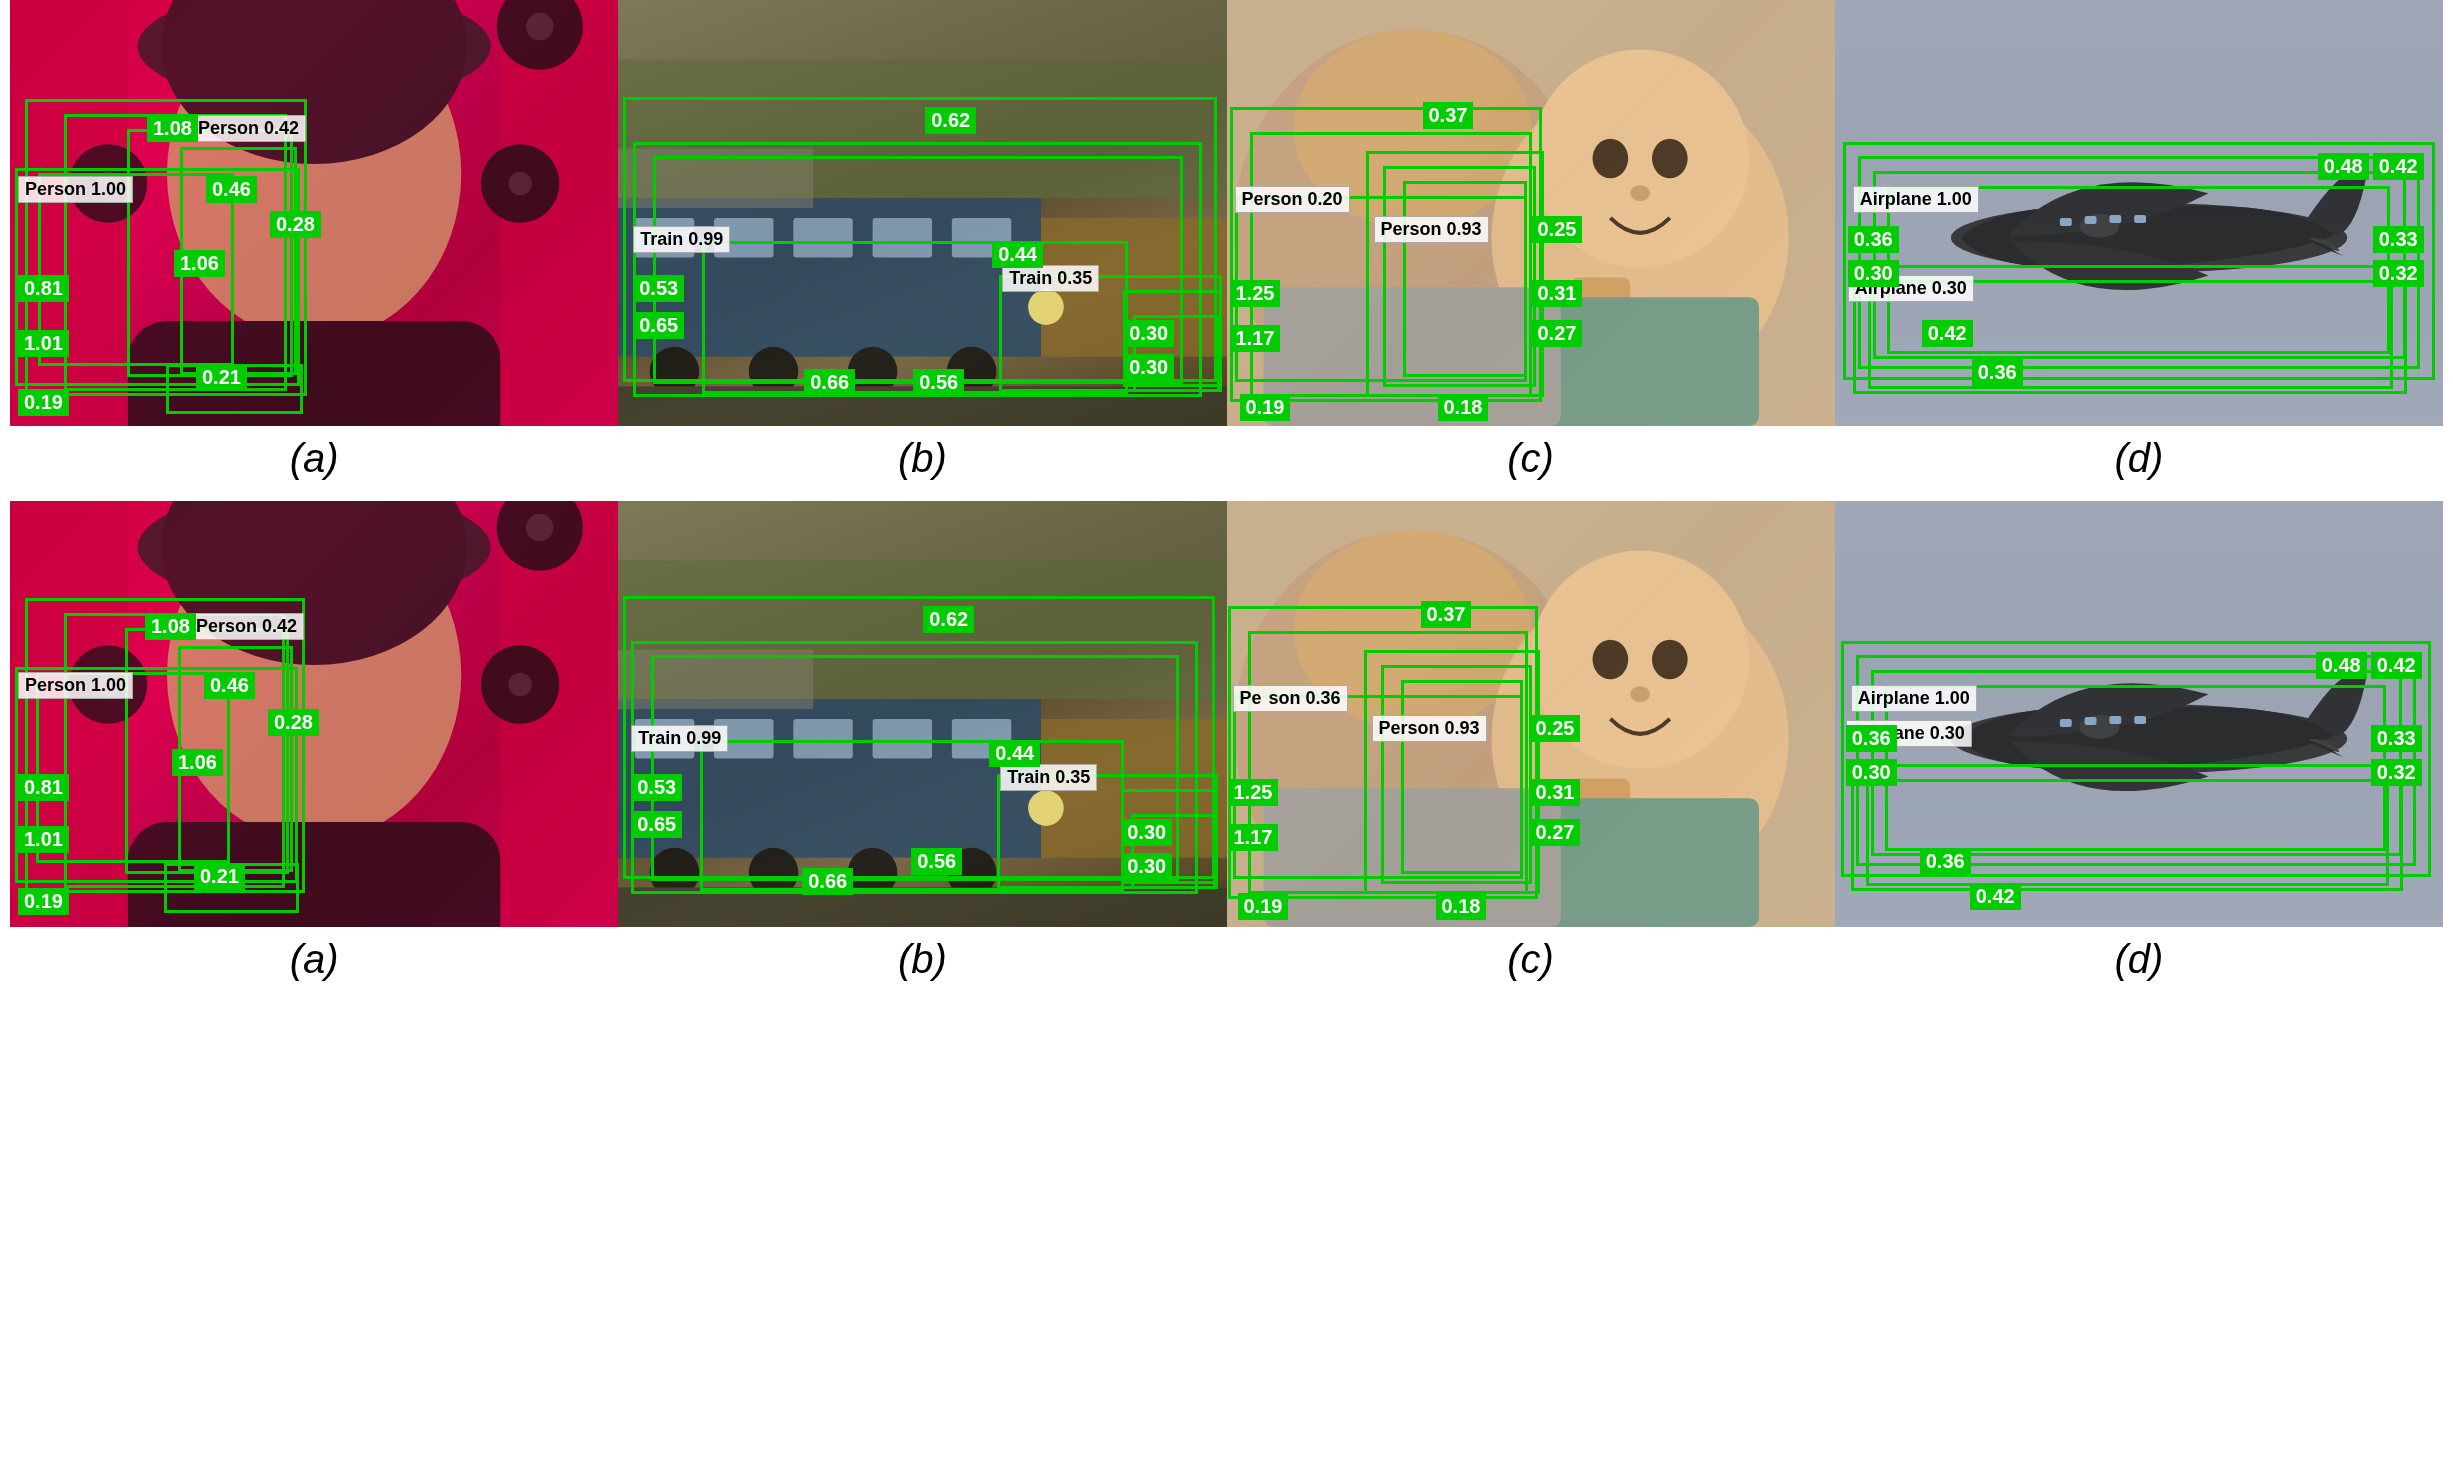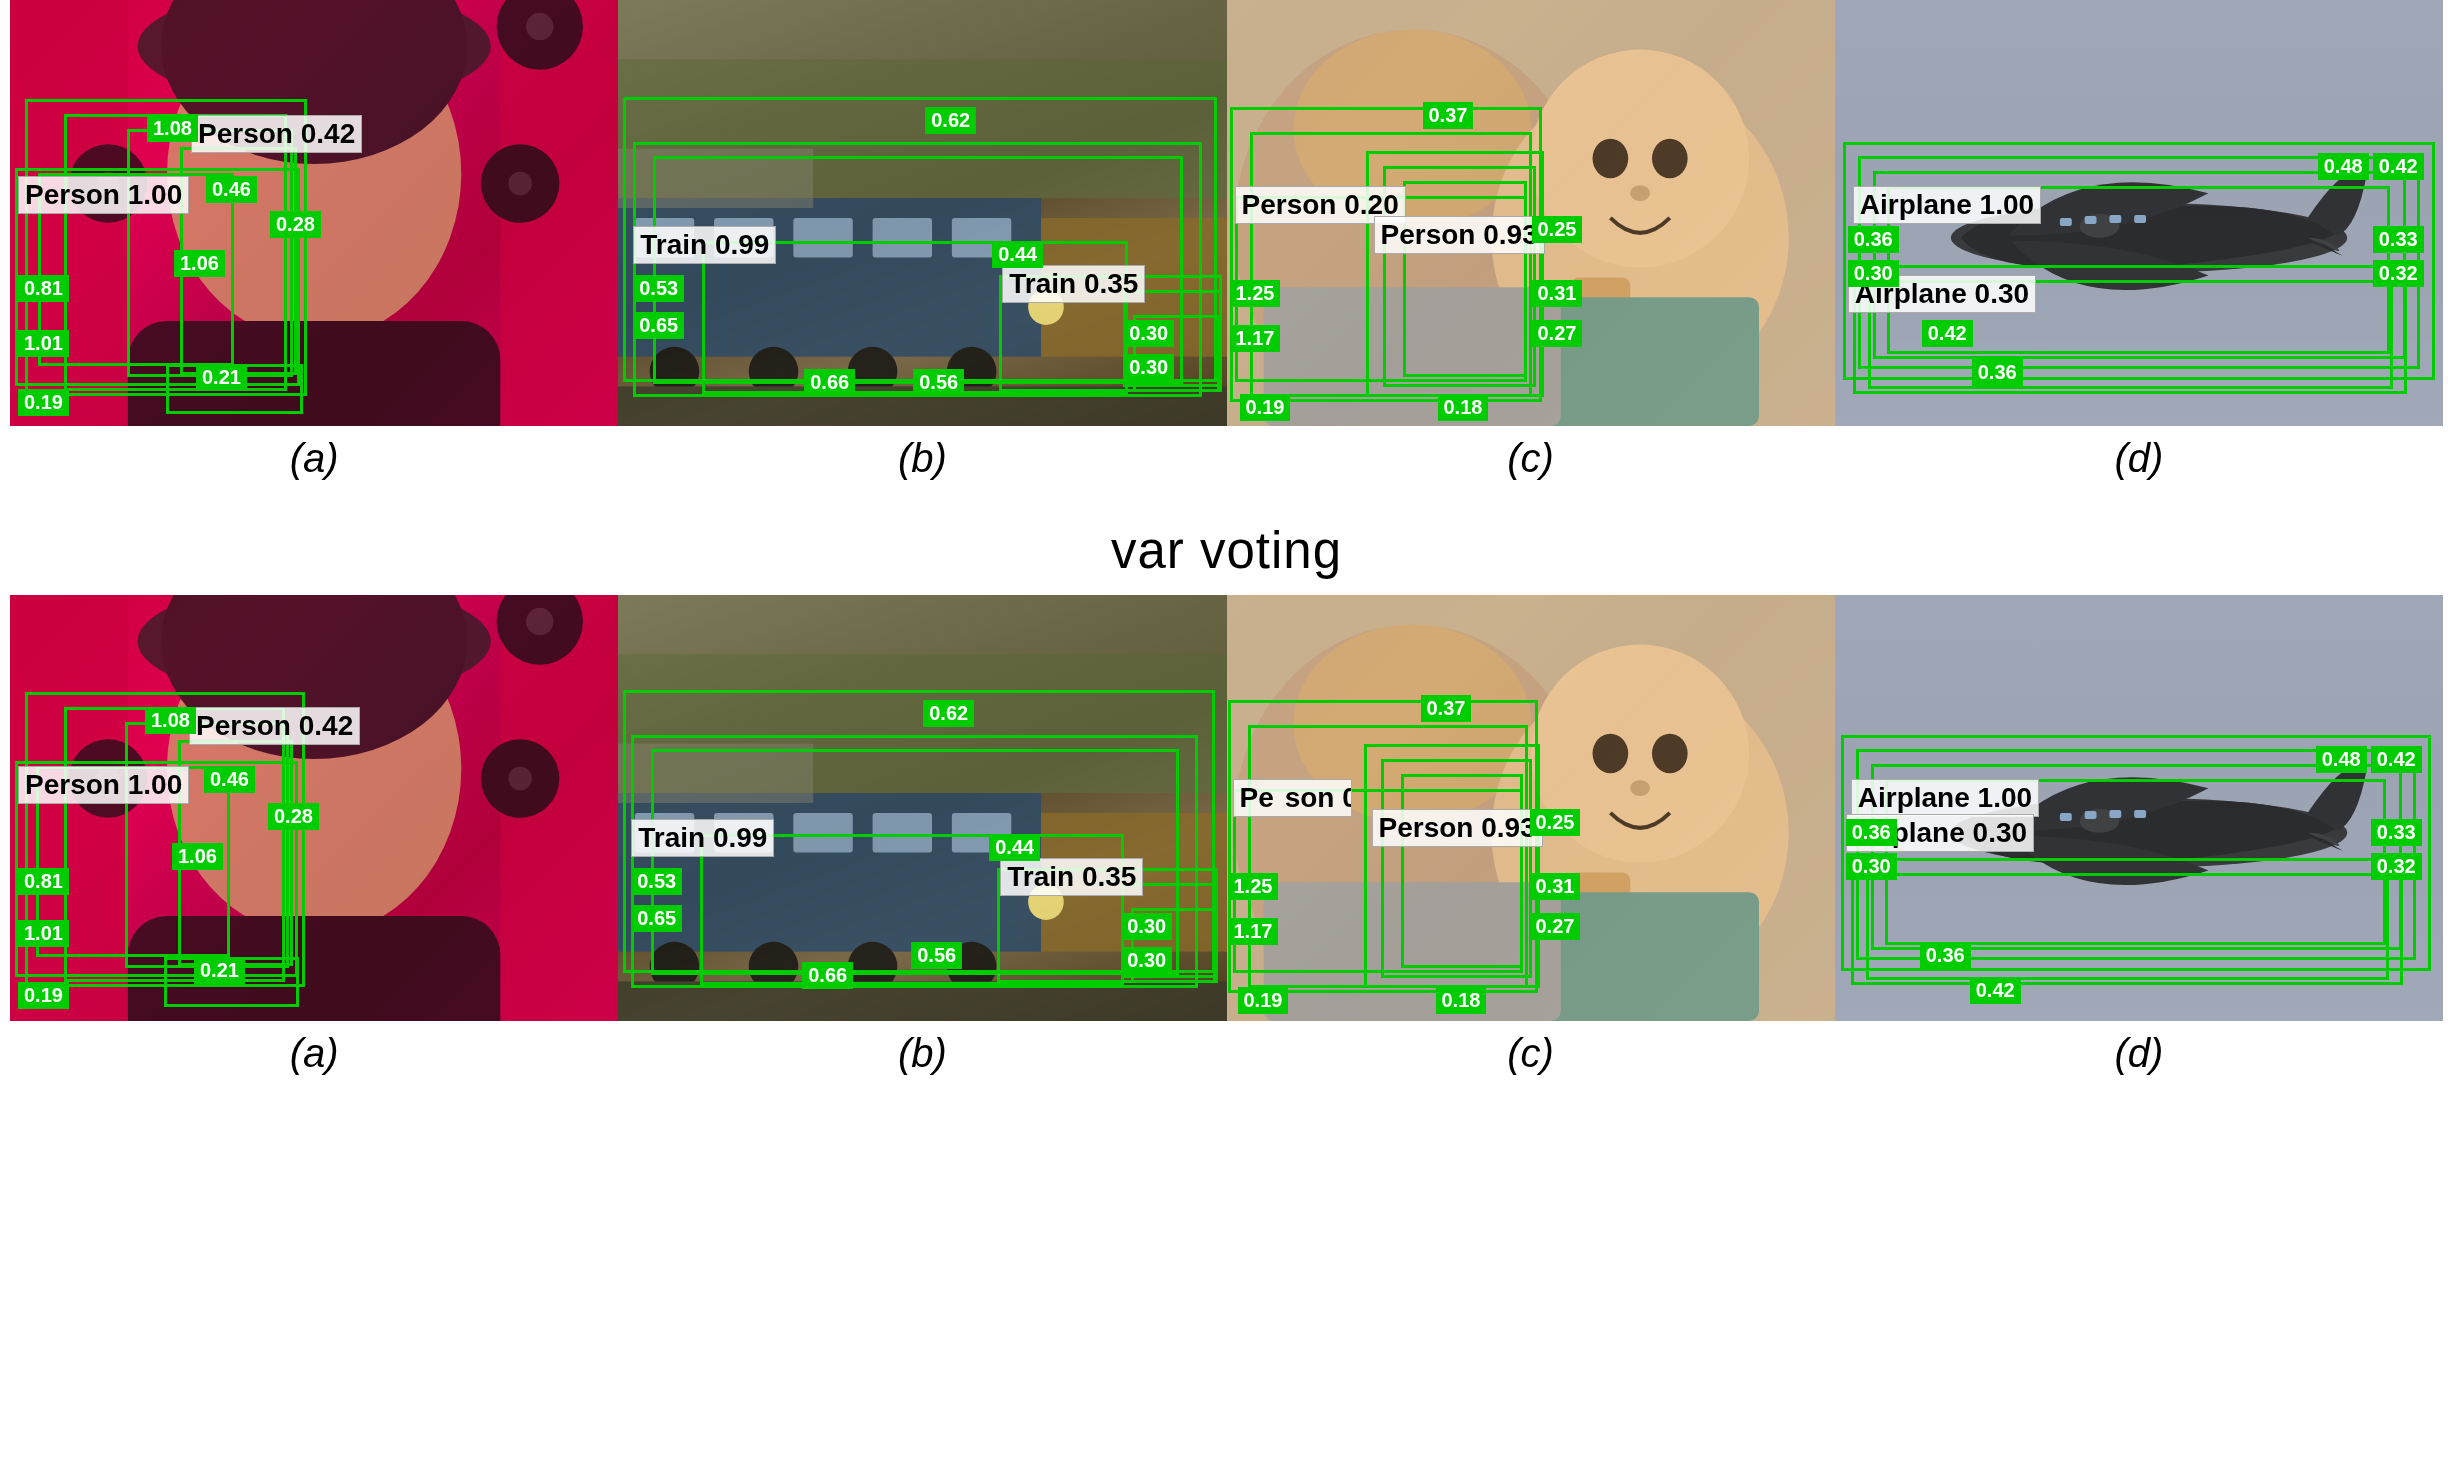--- a/index.html
+++ b/index.html
@@ -54,21 +54,21 @@
     
     .det-box {
       position: absolute;
       border: 3px solid #00cc00;
       pointer-events: none;
     }
     .det-label {
       position: absolute;
       background: rgba(255,255,255,0.85);
       color: #000;
-      font-size: 28px;
+      font-size: 18px;
       font-weight: bold;
       padding: 2px 6px;
       border: 1px solid #aaa;
       white-space: nowrap;
       pointer-events: none;
     }
     .det-variance {
       position: absolute;
       background: #00cc00;
       color: #fff;
@@ -289,21 +289,20 @@
     </div>
   </div>
 
   <div class="caption-row">
     <div class="caption">(a)</div>
     <div class="caption">(b)</div>
     <div class="caption">(c)</div>
     <div class="caption">(d)</div>
   </div>
 
-  <div class="section-title">var voting</div>
 
   <div class="grid-row">
 
     <div class="cell img-person" style="position:relative;">
       <svg style="position:absolute;top:0;left:0;width:100%;height:100%;opacity:0.7" viewBox="0 0 310 430" preserveAspectRatio="xMidYMid slice">
         <ellipse cx="155" cy="130" rx="90" ry="30" fill="#222"></ellipse>
         <rect x="85" y="105" width="140" height="35" fill="#222"></rect>
         <ellipse cx="155" cy="195" rx="75" ry="85" fill="#d4a870"></ellipse>
         <rect x="60" y="270" width="190" height="160" rx="20" fill="#111"></rect>
         <ellipse cx="155" cy="130" rx="78" ry="60" fill="#1a1a1a"></ellipse>

